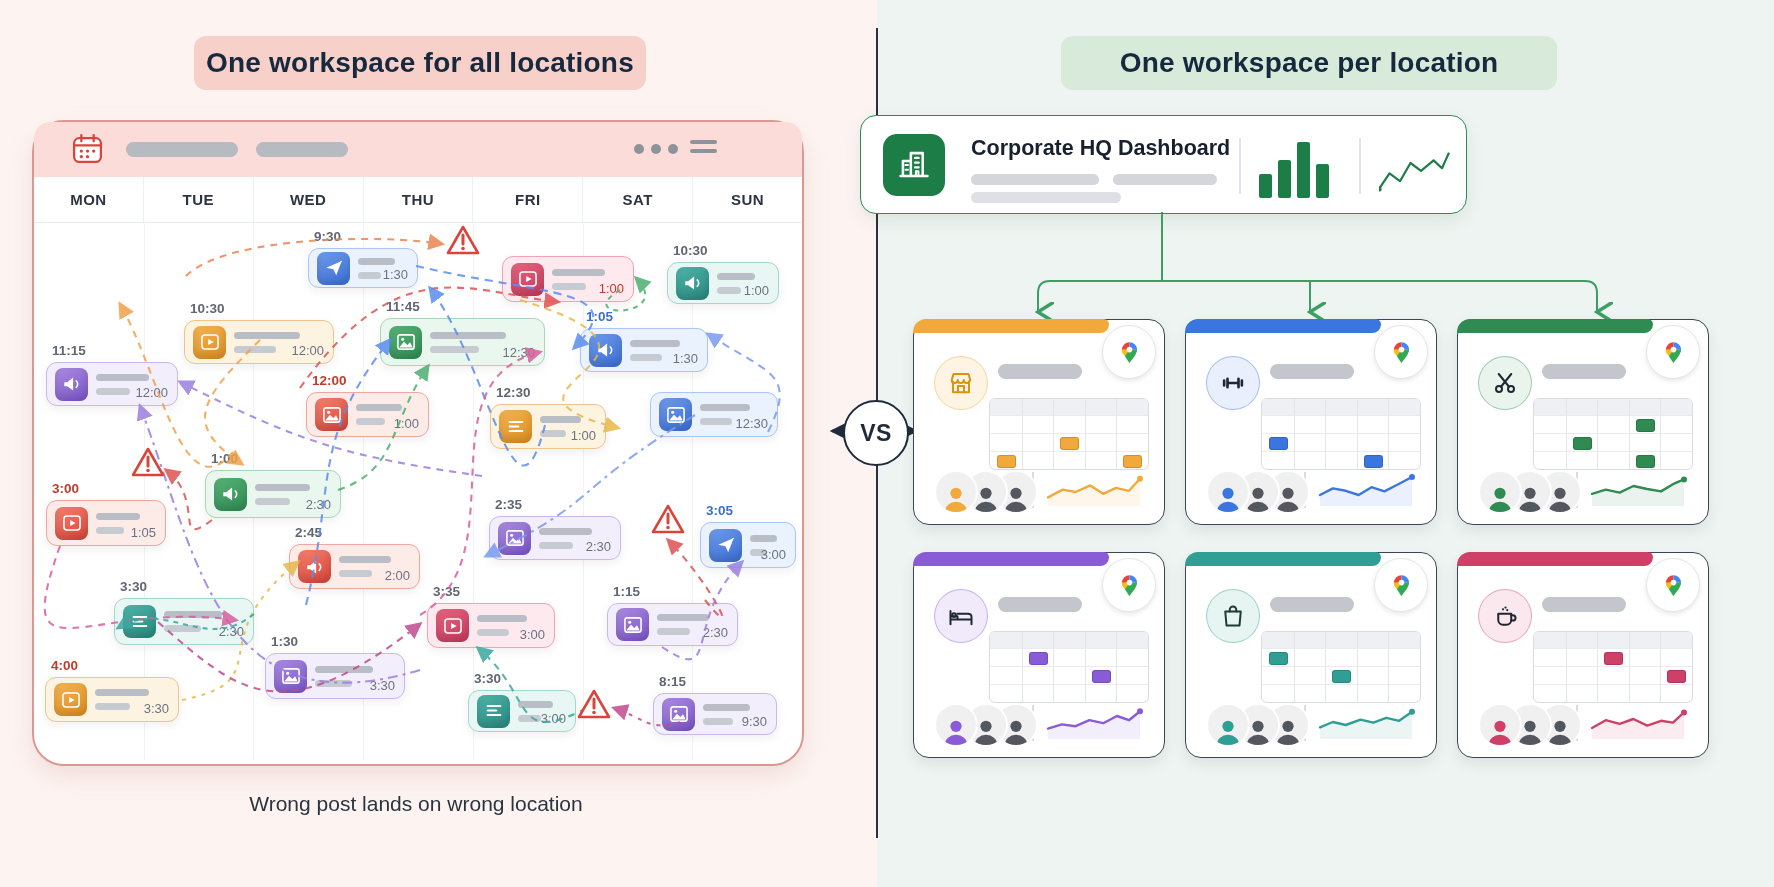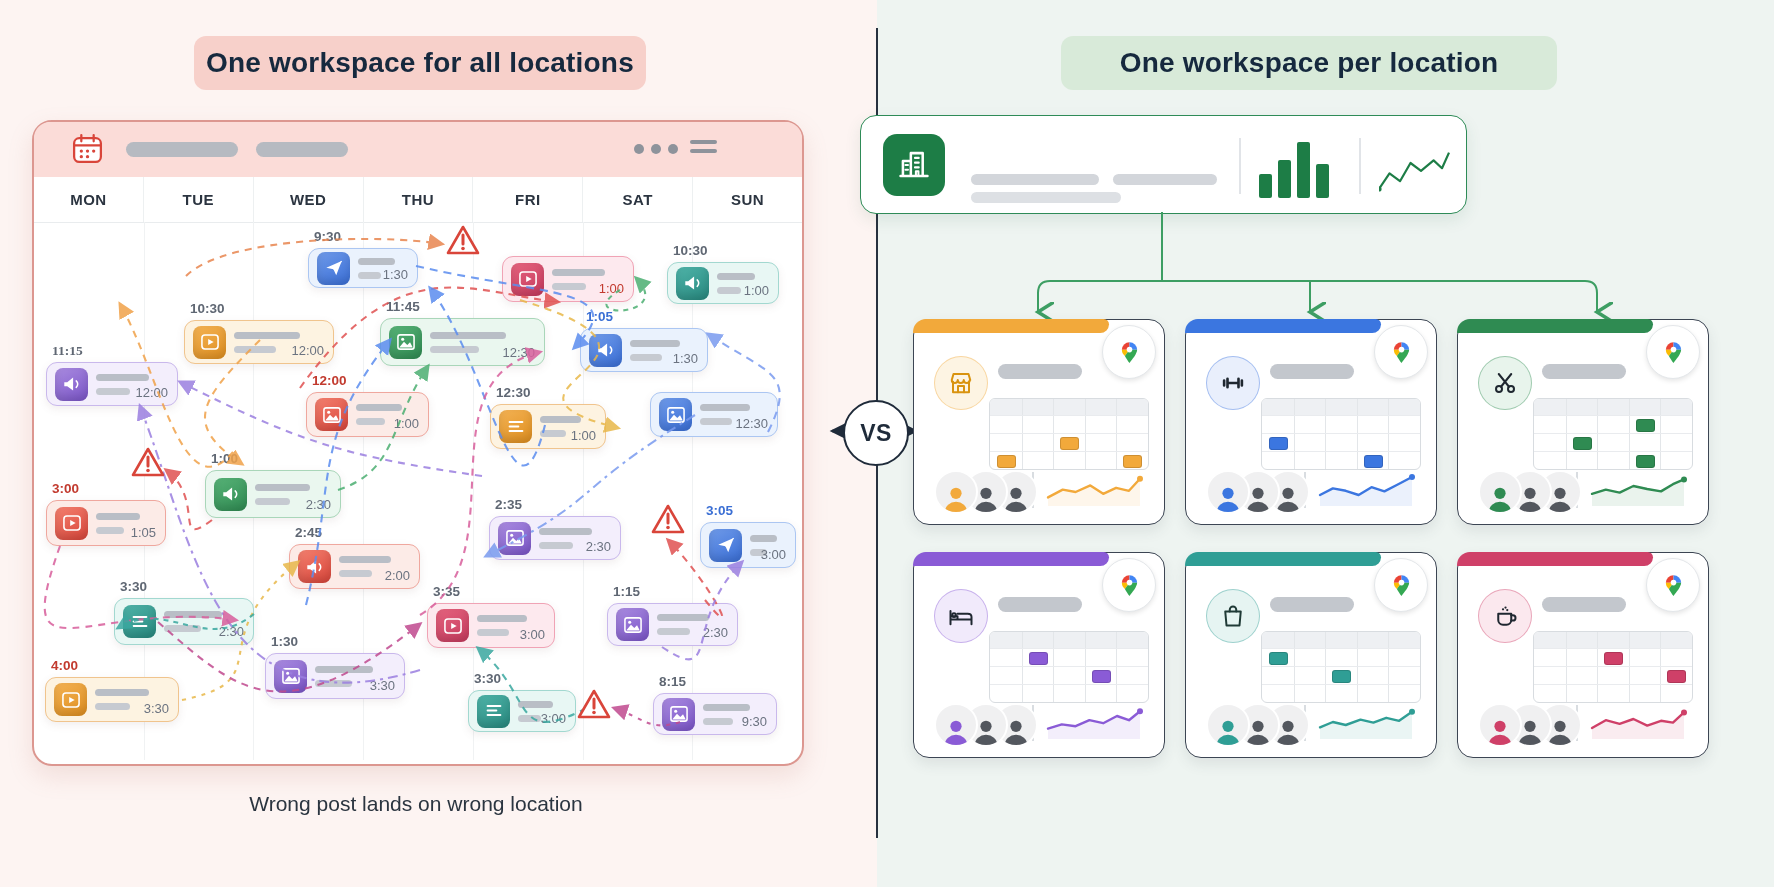--- a/index.html
+++ b/index.html
@@ -11,21 +11,21 @@
   .title-pill{position:absolute;top:36px;height:54px;border-radius:12px;display:flex;align-items:center;justify-content:center;
     font-size:28px;font-weight:bold;color:#16293e;letter-spacing:.2px;}
   #left-title{left:194px;width:452px;background:#f7d0ca;}
   #right-title{left:1061px;width:496px;background:#d8ead9;}
   .caption{position:absolute;top:792px;font-size:21px;color:#2b3540;text-align:center;width:600px;}
   #left-caption{left:116px;}
   #right-caption{left:1009px;}
 
   
   #cal-window{position:absolute;left:32px;top:120px;width:768px;height:642px;background:#fff;border:2px solid #dc9790;
-    border-radius:20px;box-shadow:0 10px 24px rgba(190,120,110,.18);}
+    border-radius:32px;box-shadow:0 10px 24px rgba(190,120,110,.18);}
   #cal-header{position:absolute;left:0;top:0;width:100%;height:55px;background:#fbdcd8;border-radius:16px 16px 0 0;}
   .hdr-pill{position:absolute;height:15px;border-radius:8px;background:#b6bac1;top:20px;}
   .hdr-dot{position:absolute;top:22px;width:10px;height:10px;border-radius:50%;background:#8e939b;}
   .hdr-burger{position:absolute;top:21px;width:27px;height:4px;border-radius:2px;background:#8e939b;}
   #day-row{position:absolute;left:0;top:55px;width:100%;height:45px;display:flex;border-bottom:1px solid #e9ecee;background:#fff;}
   .day-cell{flex:1;display:flex;align-items:center;justify-content:center;font-size:15px;font-weight:bold;color:#2b3440;
     border-left:1px solid #edf0f1;letter-spacing:.5px;}
   .day-cell:first-child{border-left:none;}
   .col-line{position:absolute;top:100px;width:1px;height:538px;background:#f0f2f3;}
   #chaos-layer{position:absolute;left:0;top:0;width:768px;height:642px;}
@@ -184,21 +184,21 @@
               <path d="M3.6 10 v4.4 h3.2 l6.4 4.6 V5 L6.8 10 Z" fill="#fff"></path>
               <path d="M16.6 8.6 a4.6 4.6 0 0 1 0 7" stroke="#fff" stroke-width="1.7" fill="none" stroke-linecap="round"></path>
             </svg>
           </div>
           <div class="lines">
             <div class="l1"></div>
             <div class="l2"></div>
           </div>
           <span class="time">12:00</span>
         </div>
-        <span class="post-label" style="left: 18px; top: 221px; color: rgb(95, 103, 115); font-family: Liberation Serif, serif;">11:15</span>
+        <span class="post-label" style="left: 18px; top: 221px; color: rgb(95, 103, 115);">11:15</span>
         <div class="post" style="left: 346px; top: 196px; width: 165px; height: 48px; background: rgb(234, 247, 239); border-color: rgb(169, 214, 185);">
           <div class="icon-box" style="background: linear-gradient(150deg, rgb(87, 178, 119), rgb(47, 139, 82));">
             <svg width="22" height="22" viewBox="0 0 24 24">
               <rect x="3.2" y="4.2" width="17.6" height="15.6" rx="2.4" fill="none" stroke="#fff" stroke-width="1.7"></rect>
               <circle cx="8.4" cy="9" r="1.7" fill="#fff"></circle>
               <path d="M4.6 18 L9.8 11.8 L13.4 15.4 L16.4 12.4 L19.4 18 Z" fill="#fff"></path>
             </svg>
           </div>
           <div class="lines">
             <div class="l1"></div>
@@ -536,20 +536,21 @@
     <span>VS</span>
   </div>
 
   <div id="hq-card">
     <div id="hq-icon">
       <svg width="38" height="38" viewBox="0 0 24 24" fill="none" stroke="#fff" stroke-width="1.6" stroke-linecap="round" stroke-linejoin="round">
         <path d="M5 19 V9.5 H10 M10 19 V4.5 H17.5 V19 M3.5 19 H20.5"></path>
         <path d="M12.6 7.5 h2.4 M12.6 10.5 h2.4 M12.6 13.5 h2.4 M6.6 12 h1.6 M6.6 15 h1.6 M13.2 19 v-3 h1.6 v3" stroke-width="1.3"></path>
       </svg>
     </div>
+    <div id="hq-title">Corporate HQ Dashboard</div>
     <span class="hq-bar" style="left:110px;top:58px;width:128px;"></span>
     <span class="hq-bar" style="left:252px;top:58px;width:104px;"></span>
     <span class="hq-bar" style="left:110px;top:76px;width:150px;background:#dde0e4;"></span>
     <span class="hq-div" style="left:378px;"></span>
     <span style="position:absolute;left:398px;top:24px;"><svg id="hq-bars" width="80" height="58">
           <rect x="0" y="34" width="13" height="24" rx="2" fill="#1d7d46"></rect>
           <rect x="19" y="20" width="13" height="38" rx="2" fill="#1d7d46"></rect>
           <rect x="38" y="2" width="13" height="56" rx="2" fill="#1d7d46"></rect>
           <rect x="57" y="24" width="13" height="34" rx="2" fill="#1d7d46"></rect>
         </svg></span>

